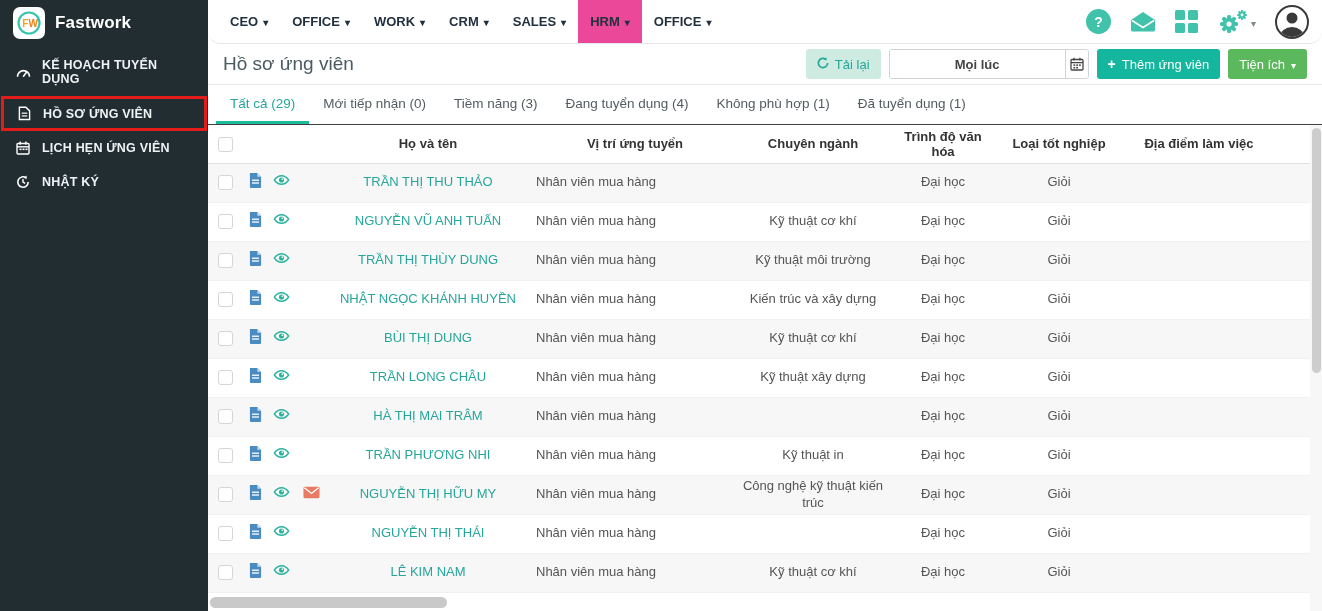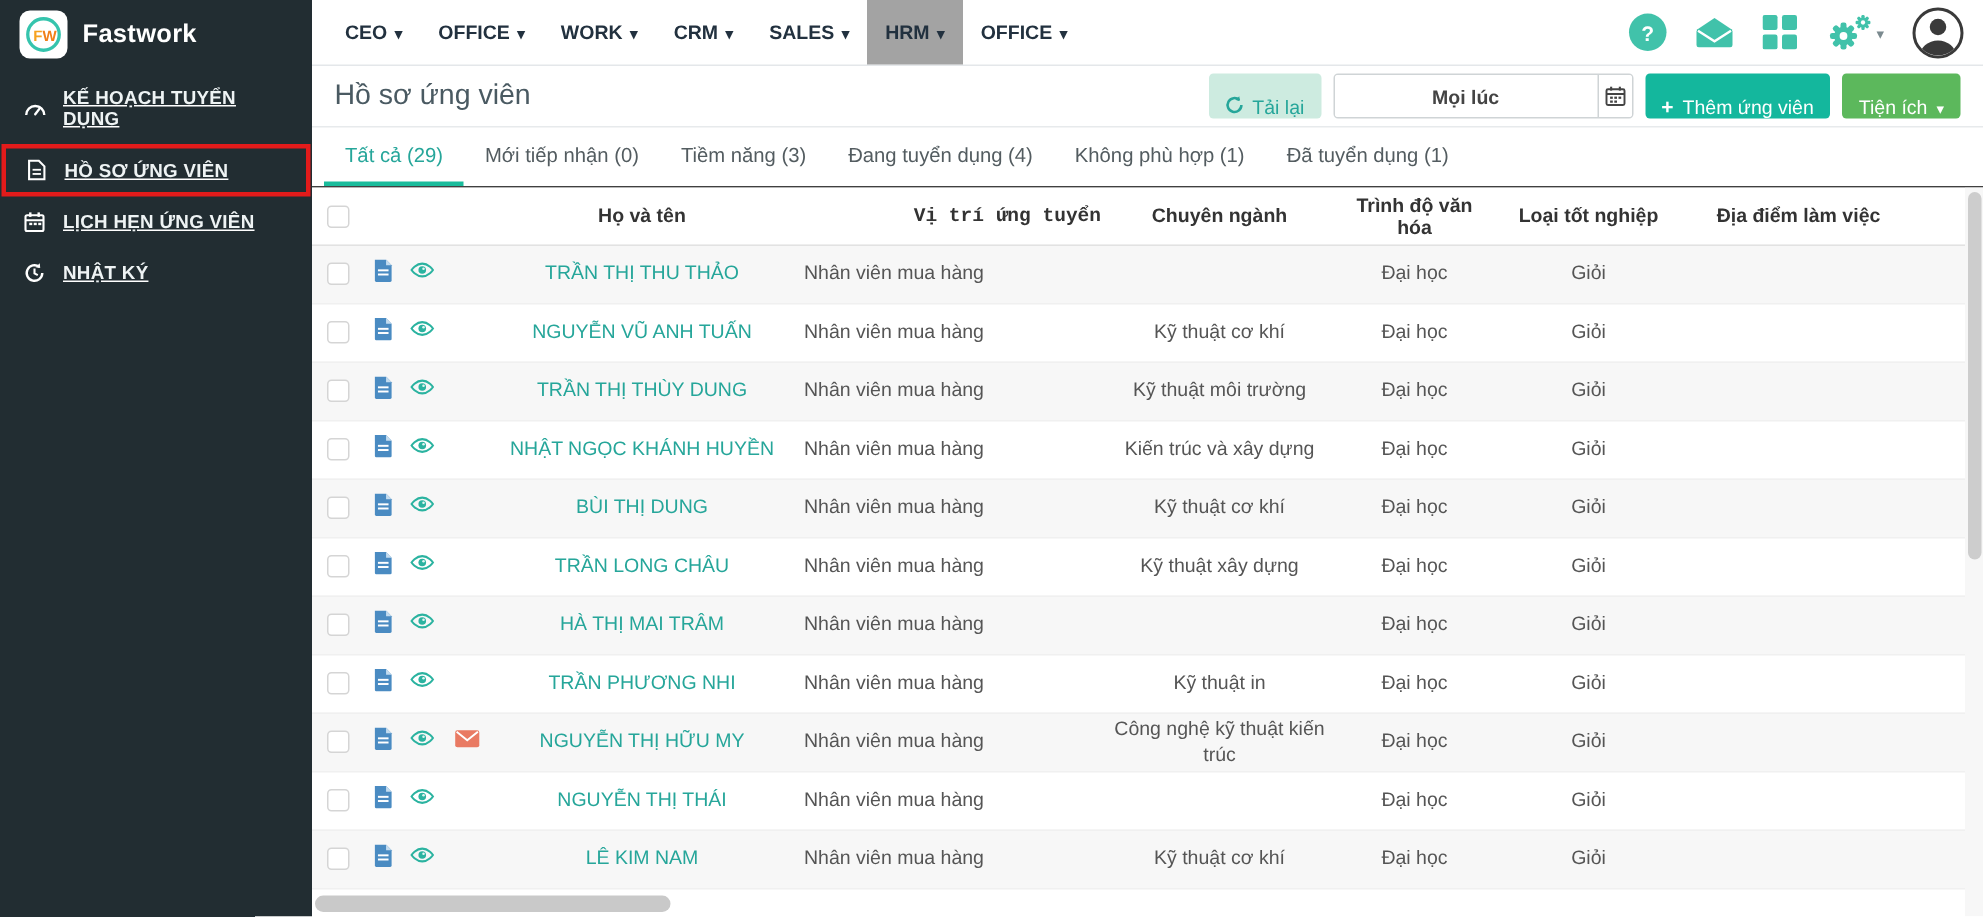--- a/index.html
+++ b/index.html
@@ -5,60 +5,60 @@
   * { box-sizing: border-box; margin: 0; padding: 0; }
   html,body { width:1322px; height:611px; overflow:hidden; }
   body { font-family:"Liberation Sans", sans-serif; background:#fff; }
   .app { display:flex; width:1322px; height:611px; }
 
   
   .sidebar { width:208px; flex-shrink:0; background:#222d32; color:#fff; display:flex; flex-direction:column; }
   .logo-row { height:46px; display:flex; align-items:center; gap:10px; padding:0 13px; }
   .logo-badge { width:32px; height:32px; background:#fff; border-radius:7px; display:flex; align-items:center; justify-content:center; }
   .brand-name { font-size:17px; font-weight:bold; color:#fff; letter-spacing:.2px; }
-  .side-nav { padding-top:2px;text-decoration:underline; }
+  .side-nav { padding-top:2px; }
   .side-item { display:flex; align-items:center; gap:11px; padding:10px 15px; font-size:12.5px; font-weight:bold; color:#eef3f4; cursor:pointer; letter-spacing:.2px; }
   .side-item .sicon { width:16px; display:flex; justify-content:center; flex-shrink:0; }
   .side-item.highlighted { border:3px solid #e31b1b; padding:7px 12px; margin:0 1px; }
 
   
   .main { flex:1; min-width:0; display:flex; flex-direction:column; position:relative; background:#fff; }
 
-  .topnav { height:44px; border-bottom:1px solid #e4e7ea; display:flex; align-items:stretch; padding-left:10px; background:#fff; flex-shrink:0; }
+  .topnav { height:44px; border-bottom:1px solid #e4e7ea; display:flex; align-items:stretch; padding-left:10px; background:#fff; flex-shrink:0;border-radius:13px; }
   .nav-item { display:flex; align-items:center; gap:5px; padding:0 12px; font-size:13px; font-weight:bold; color:#22313f; cursor:pointer; }
-  .nav-item.active { background:#a3a3a3; }
+  .nav-item.active { background:#ec4899; }
   .caret::after { content:"▾"; font-size:10px; color:inherit; }
   .topnav-spacer { flex:1; }
   .topnav-icons { display:flex; align-items:center; gap:19px; padding-right:13px; }
   .circle-help { width:25px; height:25px; border-radius:50%; background:#41c2aa; color:#fff; font-weight:bold; font-size:14px; display:flex; align-items:center; justify-content:center; cursor:pointer; }
   .tn-icon { display:flex; align-items:center; cursor:pointer; }
   .gear-caret { color:#7b8a8f; margin-left:3px; }
   .avatar { width:34px; height:34px; border-radius:50%; border:2px solid #3a3a3a; background:#fff; overflow:hidden; cursor:pointer; }
 
   .page-header { height:41px; display:flex; align-items:center; padding:0 15px 0 15px; border-bottom:1px solid #e7eaec; flex-shrink:0; }
   .page-title { font-size:19px; color:#4a5a62; }
   .header-actions { margin-left:auto; display:flex; align-items:center; gap:8px; }
-  .btn { height:30px; border:none; border-radius:3px; font-size:13px; font-family:inherit; display:flex; align-items:flex-end; gap:6px; cursor:pointer; padding:0 11px; }
+  .btn { height:30px; border:none; border-radius:3px; font-size:13px; font-family:inherit; display:flex; align-items:center; gap:6px; cursor:pointer; padding:0 11px; }
   .btn-reload { background:#cdebe0; color:#26a69a; }
   .date-box { display:flex; width:200px; height:30px; border:1px solid #cfd4d6; border-radius:3px; background:#fff; overflow:hidden; }
   .date-input { flex:1; border:none; outline:none; text-align:center; font-size:13px; font-weight:bold; color:#444; font-family:Liberation Sans, sans-serif; }
   .date-cal-btn { width:34px; border:none; border-left:1px solid #cfd4d6; background:#fff; display:flex; align-items:center; justify-content:center; cursor:pointer; }
   .btn-add { background:#14b79d; color:#fff; }
   .btn-add .plus::before { content:"+"; font-weight:bold; font-size:14px; }
   .btn-util { background:#5cb85c; color:#fff; }
 
   .tabs { height:40px; display:flex; align-items:stretch; padding:0 8px; border-bottom:1px solid #404040; flex-shrink:0;text-align:right; }
   .tab { display:flex; align-items:center; padding:0 14px; font-size:13.5px; color:#535c60; cursor:pointer; border-bottom:3px solid transparent; }
   .tab.active { color:#26a69a; border-bottom-color:#1abc9c; }
 
   
   .table-region { flex:1; position:relative; overflow:hidden; }
   table { border-collapse:collapse; table-layout:fixed; width:1190px; font-size:13px; color:#555; }
   thead th { height:38px; font-size:13px; font-weight:bold; color:#333; border-bottom:1px solid #e2e2e2; background:#fff; text-align:center; padding:0 4px; }
-  thead th.al { text-align:right; padding-left:8px;font-family:Liberation Mono, monospace; }
+  thead th.al { text-align:center; padding-left:8px; }
   tbody td { height:39px; padding:2px 4px; text-align:center; line-height:1.25; }
   tbody td.al { text-align:left; padding-left:8px; }
   tbody tr { border-bottom:1px solid #f0f0f0; background:#fff; }
   tbody tr.stripe { background:#f7f7f7; }
   .name-link { color:#26a69a; text-decoration:none; cursor:pointer; }
   input[type="checkbox"] { appearance:none; width:15px; height:15px; border:1px solid #d5d5d5; border-radius:3px; background:#fff; cursor:pointer; vertical-align:middle; }
   .cell-icon { display:inline-flex; align-items:center; justify-content:center; cursor:pointer; }
 
   
   .vscroll { position:absolute; top:0; right:0; width:12px; height:100%; background:#f7f7f7; }

